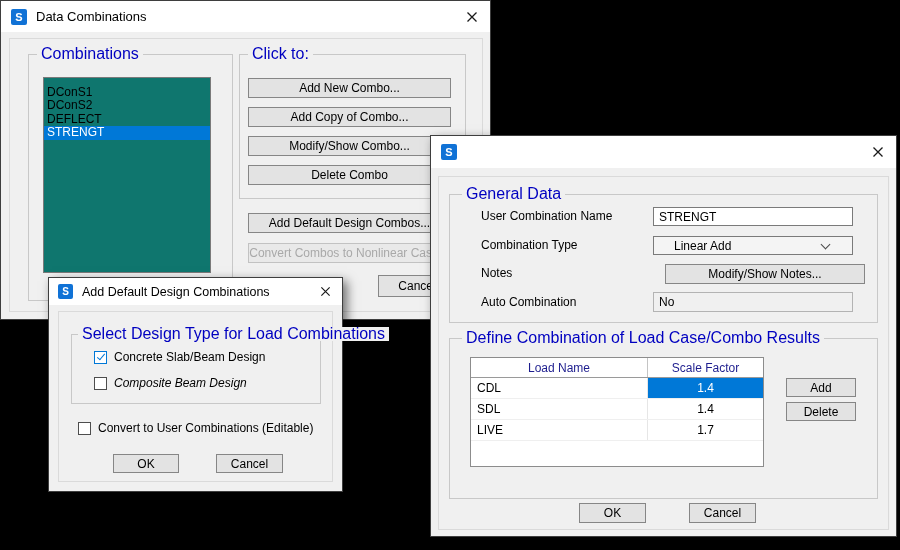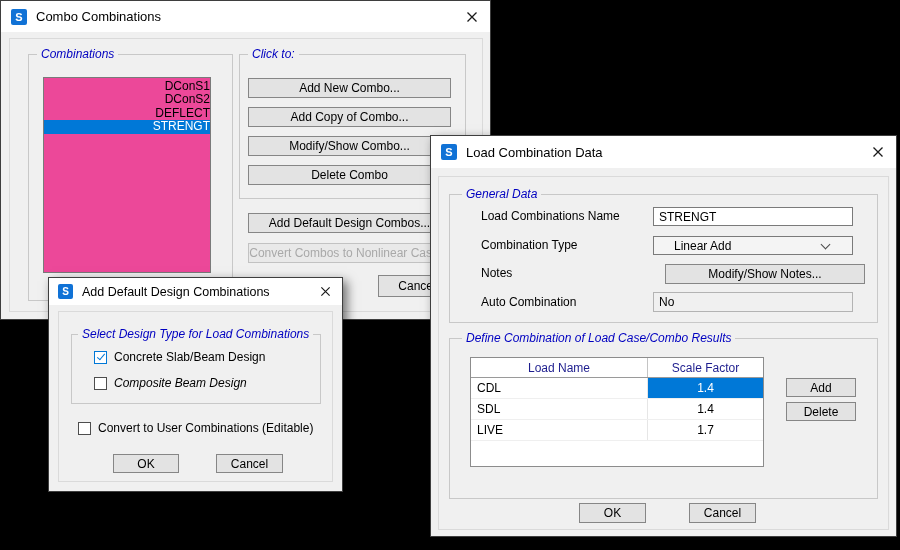--- a/index.html
+++ b/index.html
@@ -31,36 +31,35 @@
     color:#fff; font-weight:bold; font-size:11px;
     display:flex; align-items:center; justify-content:center;
   }
   .s-icon.small { width:15px; height:15px; flex-basis:15px; font-size:10px; }
   .close-btn { margin-left:auto; display:flex; align-items:center; justify-content:center; width:16px; height:16px; }
   .inner-frame { position:absolute; border:1px solid #dadada; pointer-events:none; }
   .groupbox { position:absolute; border:1px solid #c8c8c8; }
   .grouplabel {
     position:absolute; top:-8px; left:8px;
     background:#f0f0f0; padding:0 4px;
-    color:#0000c0; font-size:12px; line-height:14px; white-space:nowrap;font-style:italic;
+    color:#0000c0; font-size:16px; line-height:14px; white-space:nowrap;
   }
   .btn {
     position:absolute;
     background:#e3e3e3;
     border:1px solid #868686;
     font-family:inherit; font-size:12px; color:#000;
     display:flex; align-items:center; justify-content:center;
     white-space:nowrap; overflow:hidden;
   }
   .btn.disabled { background:#e9e9e9; border-color:#c2c2c2; color:#a9a9a9; }
   .listbox {
-    position:absolute; background:#ec4899;
+    position:absolute; background:#0f766e;
     border:1px solid #7a7a7a; overflow:hidden;
-    padding-top:2px;
-    text-align:right;
+    padding-top:8px;
   }
   .list-item { height:13.4px; line-height:13.4px; padding-left:3px; font-size:12px; }
   .list-item.selected { background:#0078d7; color:#fff; }
   .field-label { position:absolute; font-size:12px; line-height:14px; white-space:nowrap; }
   .textbox {
     position:absolute; background:#fff; border:1px solid #7a7a7a;
     display:flex; align-items:center; padding:0 5px; font-size:12px;
   }
   .textbox.readonly { background:#f0f0f0; border-color:#b3b3b3; }
   .selectbox {
@@ -93,21 +92,21 @@
     transform:rotate(40deg); margin-top:-2px; }
   .checkbox.checked .mark { display:block; }
   .cb-row { position:absolute; display:flex; align-items:center; gap:7px; font-size:12px; white-space:nowrap; }
 </style>
 </head>
 <body>
 
 <div class="dialog" style="left:0; top:0; width:491px; height:320px; z-index:1;">
   <div class="titlebar" style="height:31px;">
     <div class="s-icon">S</div>
-    <span class="title">Combo Combinations</span>
+    <span class="title">Data Combinations</span>
     <span class="close-btn">
       <svg width="12" height="12" viewBox="0 0 12 12">
           <path d="M1.5 1.5 L10.5 10.5 M10.5 1.5 L1.5 10.5" stroke="#1a1a1a" stroke-width="1.3"></path>
         </svg>
     </span>
   </div>
   <div class="inner-frame" style="left:8px; top:37px; width:474px; height:274px;"></div>
 
   <div class="groupbox" style="left:27px; top:53px; width:205px; height:247px;">
     <span class="grouplabel">Combinations</span>
@@ -129,33 +128,32 @@
 
   <button class="btn" style="left:247px; top:212px; width:203px; height:20px;">Add Default Design Combos...</button>
   <button class="btn disabled" style="left:247px; top:242px; width:208px; height:20px;">Convert Combos to Nonlinear Cases...</button>
 
   <button class="btn" style="left:377px; top:274px; width:78px; height:22px;">Cancel</button>
 </div>
 
 <div class="dialog" style="left:430px; top:135px; width:467px; height:402px; z-index:2;">
   <div class="titlebar" style="height:32px;">
     <div class="s-icon">S</div>
-    <span class="title">Load Combination Data</span>
     <span class="close-btn">
       <svg width="12" height="12" viewBox="0 0 12 12">
           <path d="M1.5 1.5 L10.5 10.5 M10.5 1.5 L1.5 10.5" stroke="#1a1a1a" stroke-width="1.3"></path>
         </svg>
     </span>
   </div>
   <div class="inner-frame" style="left:7px; top:40px; width:451px; height:354px;"></div>
 
   <div class="groupbox" style="left:18px; top:58px; width:429px; height:129px;">
     <span class="grouplabel" style="left:12px;">General Data</span>
   </div>
-  <span class="field-label" style="left:50px; top:73px;">Load Combinations Name</span>
+  <span class="field-label" style="left:50px; top:73px;">User Combination Name</span>
   <div class="textbox" style="left:222px; top:71px; width:200px; height:19px;">
     <span>STRENGT</span>
   </div>
   <span class="field-label" style="left:50px; top:102px;">Combination Type</span>
   <div class="selectbox" style="left:222px; top:100px; width:200px; height:19px;">
     <span>Linear Add</span>
     <span class="chevron"></span>
   </div>
   <span class="field-label" style="left:50px; top:130px;">Notes</span>
   <button class="btn" style="left:234px; top:128px; width:200px; height:20px;">Modify/Show Notes...</button>

